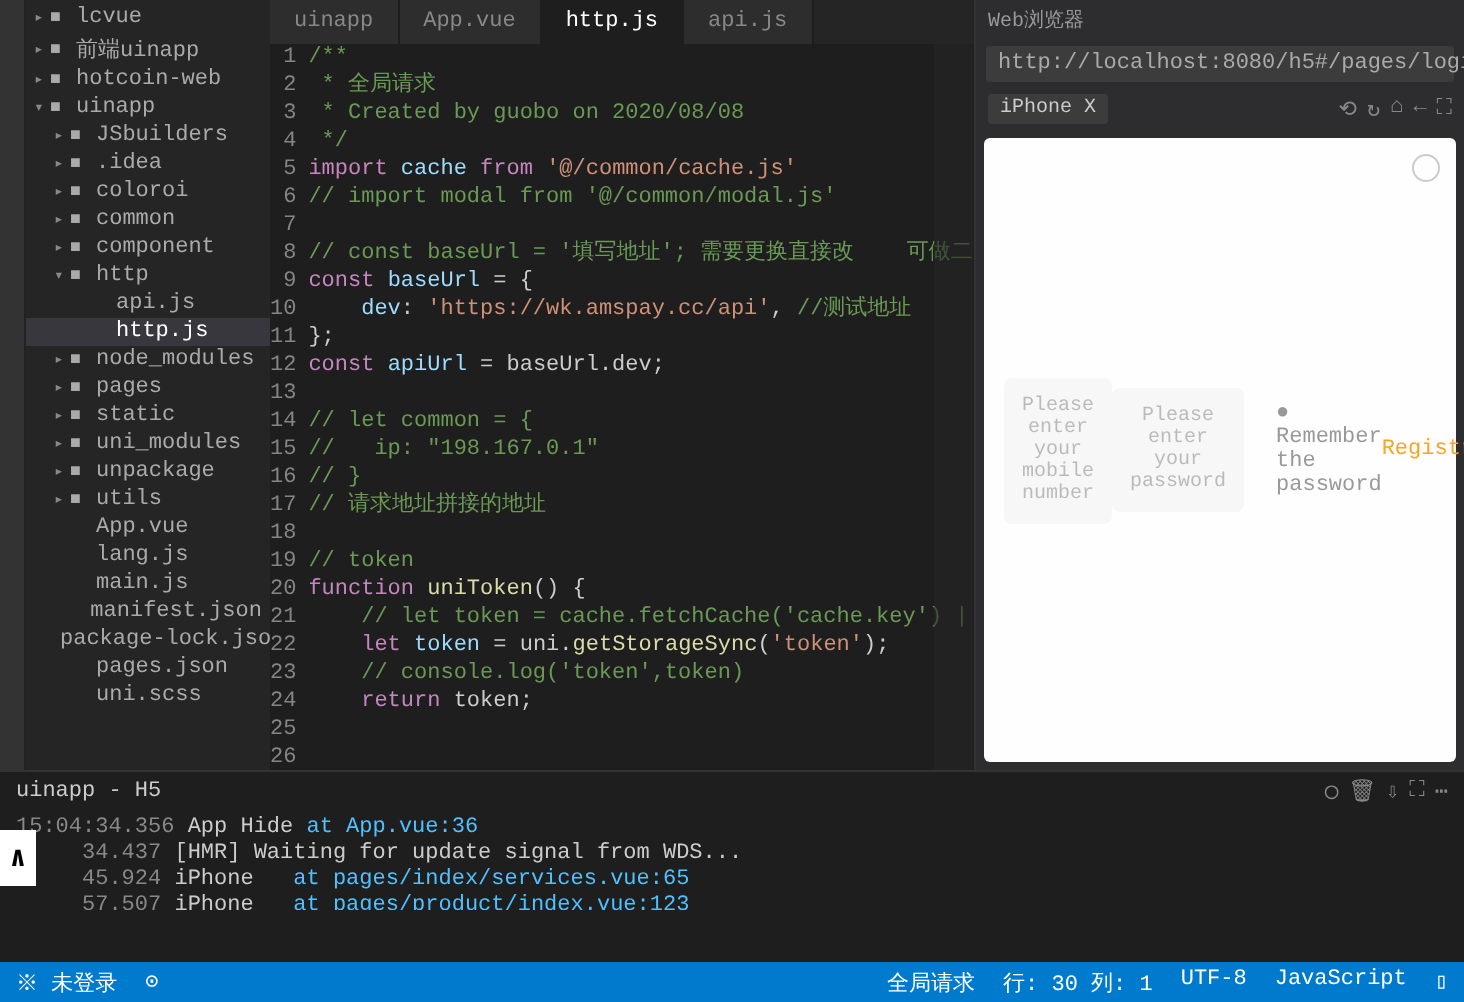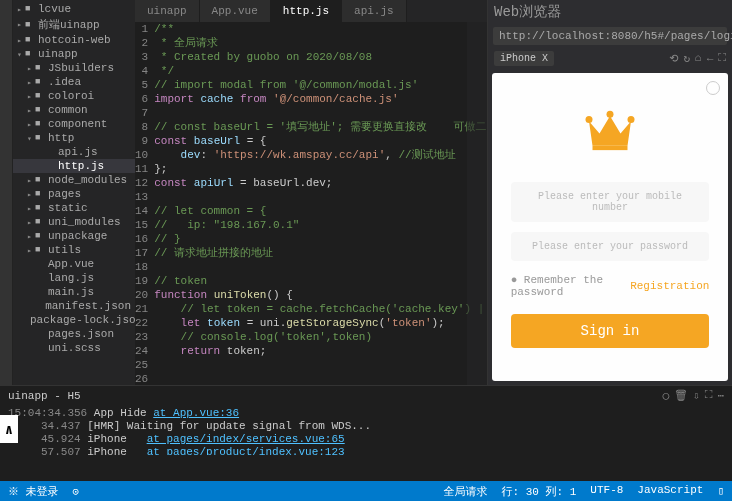--- a/index.html
+++ b/index.html
@@ -18,35 +18,35 @@
 .tab{padding:4px 12px;background:#2d2d2d;color:#888;border-right:1px solid #1e1e1e;cursor:pointer;display:flex;align-items:center;gap:4px}
 .tab.active{background:#1e1e1e;color:#fff}
 .code-wrap{flex:1;display:flex;overflow:hidden;position:relative}
 .gutter{width:30px;text-align:right;padding-right:6px;color:#858585;user-select:none}
 .gutter div{height:14px;line-height:14px}
 .code{flex:1;line-height:14px}
 .code div{height:14px;white-space:pre}
 .minimap{position:absolute;right:0;top:0;width:20px;height:100%;background:#252526;opacity:.6}
 .c-com{color:#6a9955}.c-key{color:#c586c0}.c-str{color:#ce9178}.c-var{color:#9cdcfe}.c-fn{color:#dcdcaa}.c-prop{color:#9cdcfe}
 .preview{width:245px;background:#2d2d30;display:flex;flex-direction:column;border-left:1px solid #333}
-.pv-top{padding:3px 6px;color:#999;font-size:14px}
+.pv-top{padding:3px 6px;color:#999;font-size:10px}
 .pv-url{background:#3c3c3c;padding:3px 6px;color:#aaa;margin:3px 5px;border-radius:2px}
 .pv-dev{display:flex;padding:3px 6px;gap:6px;align-items:center}
 .pv-sel{background:#3c3c3c;padding:2px 6px;color:#ccc;border-radius:2px;font-size:10px}
-.phone{flex:1;background:#fefefe;margin:4px;border-radius:3px;padding:16px 10px;display:flex;flex-direction:column;align-items:center;color:#333;font-family:Arial}
+.phone{flex:1;background:#fefefe;margin:4px;border-radius:3px;padding:16px 10px;display:flex;flex-direction:row;align-items:center;color:#333;font-family:Arial}
 .crown{width:56px;height:46px;margin:18px 0 24px}
 .inp{width:92%;background:#f7f7f7;border-radius:4px;padding:9px;margin:5px 0;text-align:center;color:#bbb;font-size:10px}
 .remember{width:92%;display:flex;justify-content:space-between;align-items:center;margin:8px 16px;font-size:9px}
 .rem-l{color:#999}.rem-r{color:#f5a623}
 .signin{width:92%;background:#f5a623;color:#fff;padding:9px;border-radius:4px;text-align:center;font-size:14px;margin-top:8px;cursor:pointer}
 .bottom{height:70px;background:#1e1e1e;border-top:1px solid #333;overflow:hidden}
 .btabs{display:flex;padding:3px 8px;justify-content:space-between;align-items:center}
 .console{padding:2px 8px;line-height:13px;font-size:10px}
 .console div{white-space:pre}
-.c-time{color:#888}.c-link{color:#4fc1ff;text-decoration:underline;cursor:pointer}
+.c-time{color:#888}.c-link{color:#4fc1ff;cursor:pointer}
 .status{position:absolute;bottom:0;left:0;right:0;height:20px;background:#007acc;display:flex;align-items:center;padding:0 8px;gap:14px;color:#fff;font-size:10px}
 .status .right{margin-left:auto;display:flex;gap:14px}
 .side-btn{position:absolute;left:0;top:415px;background:#fff;color:#000;width:18px;height:28px;display:flex;align-items:center;justify-content:center;font-size:14px;font-weight:bold}
 .pv-icons{display:flex;gap:5px;color:#888;font-size:10px}
 .pv-icons span{cursor:pointer}
 .refresh-ico{position:absolute;right:8px;top:8px;width:14px;height:14px;border:1px solid #ccc;border-radius:50%}
 </style>
 </head>
 <body>
 
@@ -117,22 +117,22 @@
           <div>23</div>
           <div>24</div>
           <div>25</div>
           <div>26</div>
         </div>
       <div class="code" id="code">
           <div class="c-com">/**</div>
           <div class="c-com"> * 全局请求</div>
           <div class="c-com"> * Created by guobo on 2020/08/08</div>
           <div class="c-com"> */</div>
+          <div><span class="c-key">import</span> <span class="c-var">cache</span> <span class="c-key">from</span> <span class="c-str">'@/common/cache.js'</span></div>
           <div><span class="c-com">// import modal from '@/common/modal.js'</span></div>
-          <div><span class="c-key">import</span> <span class="c-var">cache</span> <span class="c-key">from</span> <span class="c-str">'@/common/cache.js'</span></div>
           <div></div>
           <div><span class="c-com">// const baseUrl = '填写地址'; 需要更换直接改    可做二次处理</span></div>
           <div><span class="c-key">const</span> <span class="c-var">baseUrl</span> = {</div>
           <div>    <span class="c-prop">dev</span>: <span class="c-str">'https://wk.amspay.cc/api'</span>, <span class="c-com">//测试地址</span></div>
           <div>};</div>
           <div><span class="c-key">const</span> <span class="c-var">apiUrl</span> = baseUrl.dev;</div>
           <div></div>
           <div><span class="c-com">// let common = {</span></div>
           <div><span class="c-com">//   ip: "198.167.0.1"</span></div>
           <div><span class="c-com">// }</span></div>

